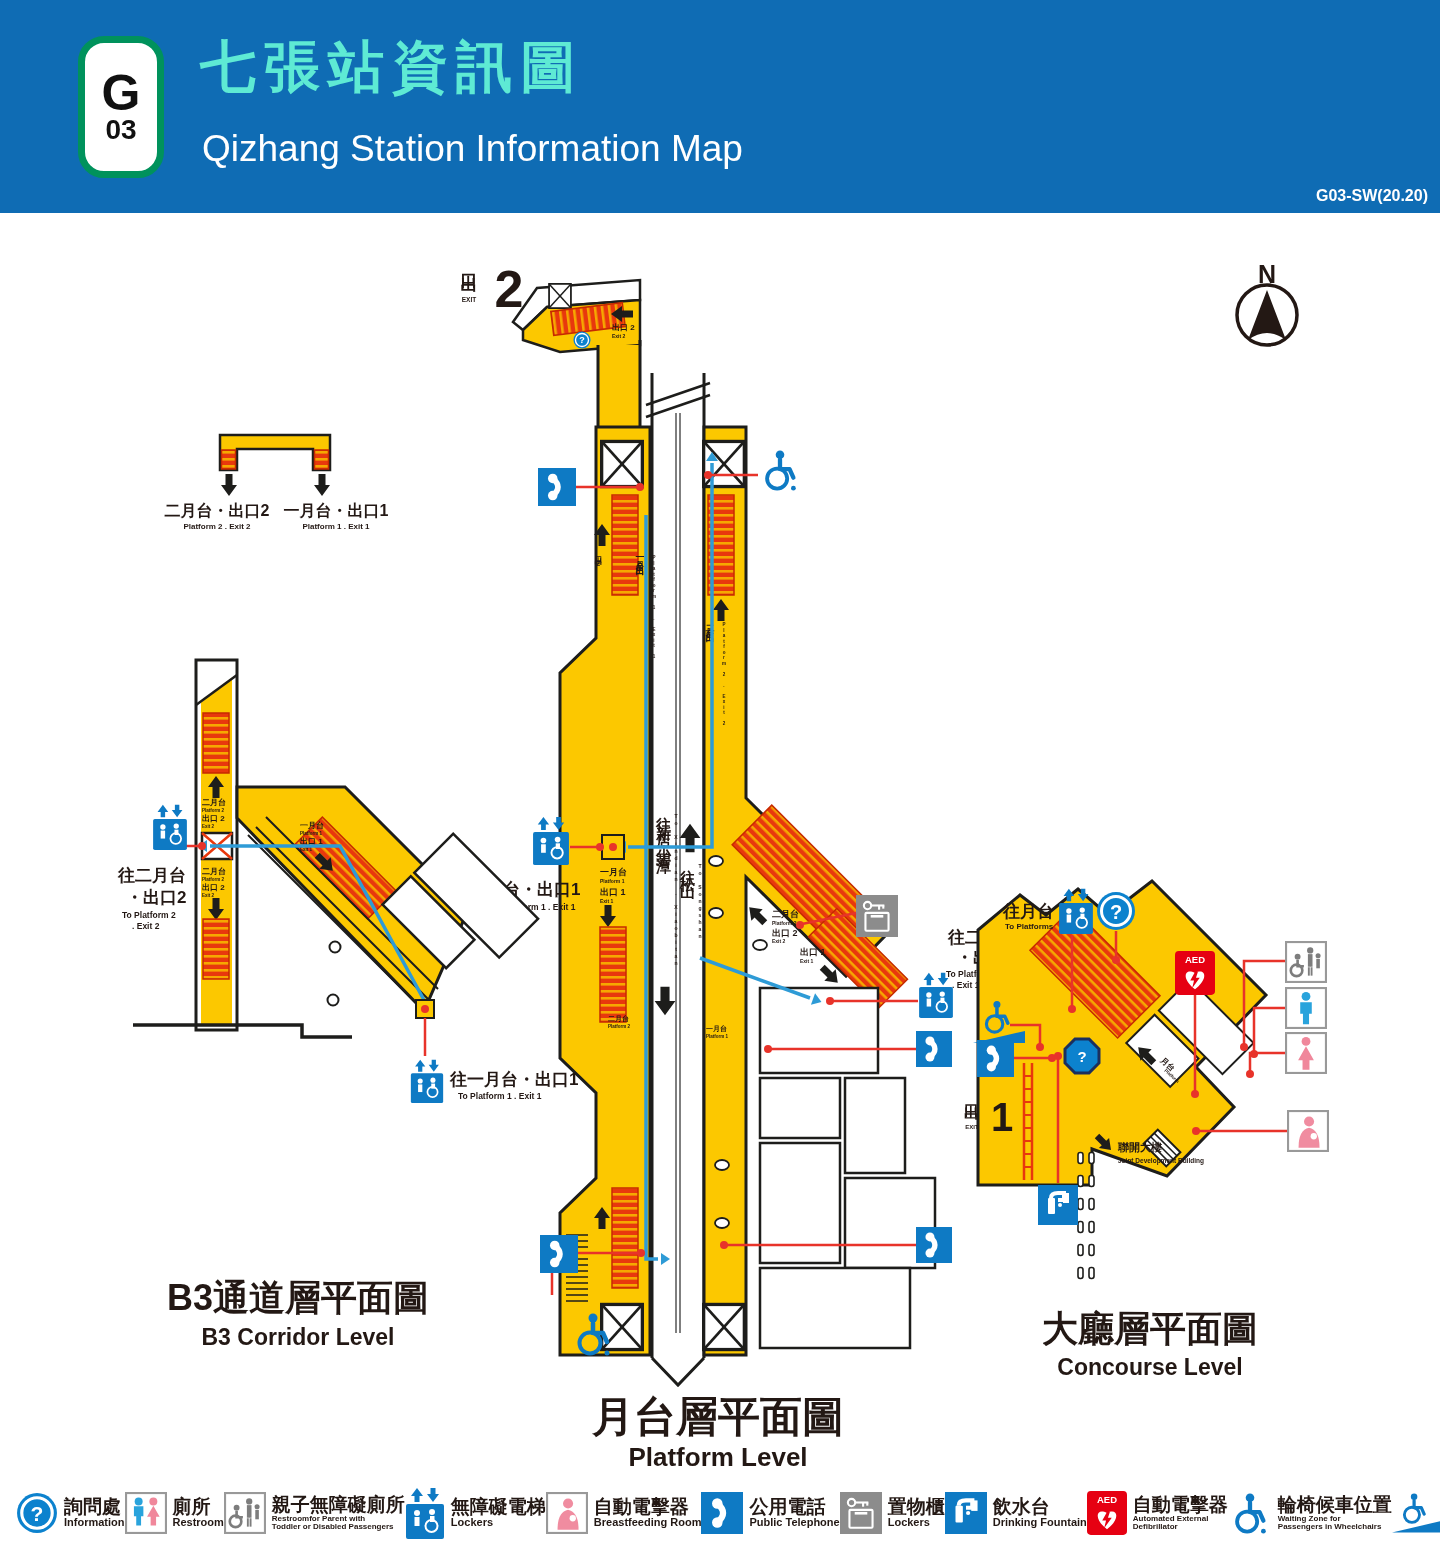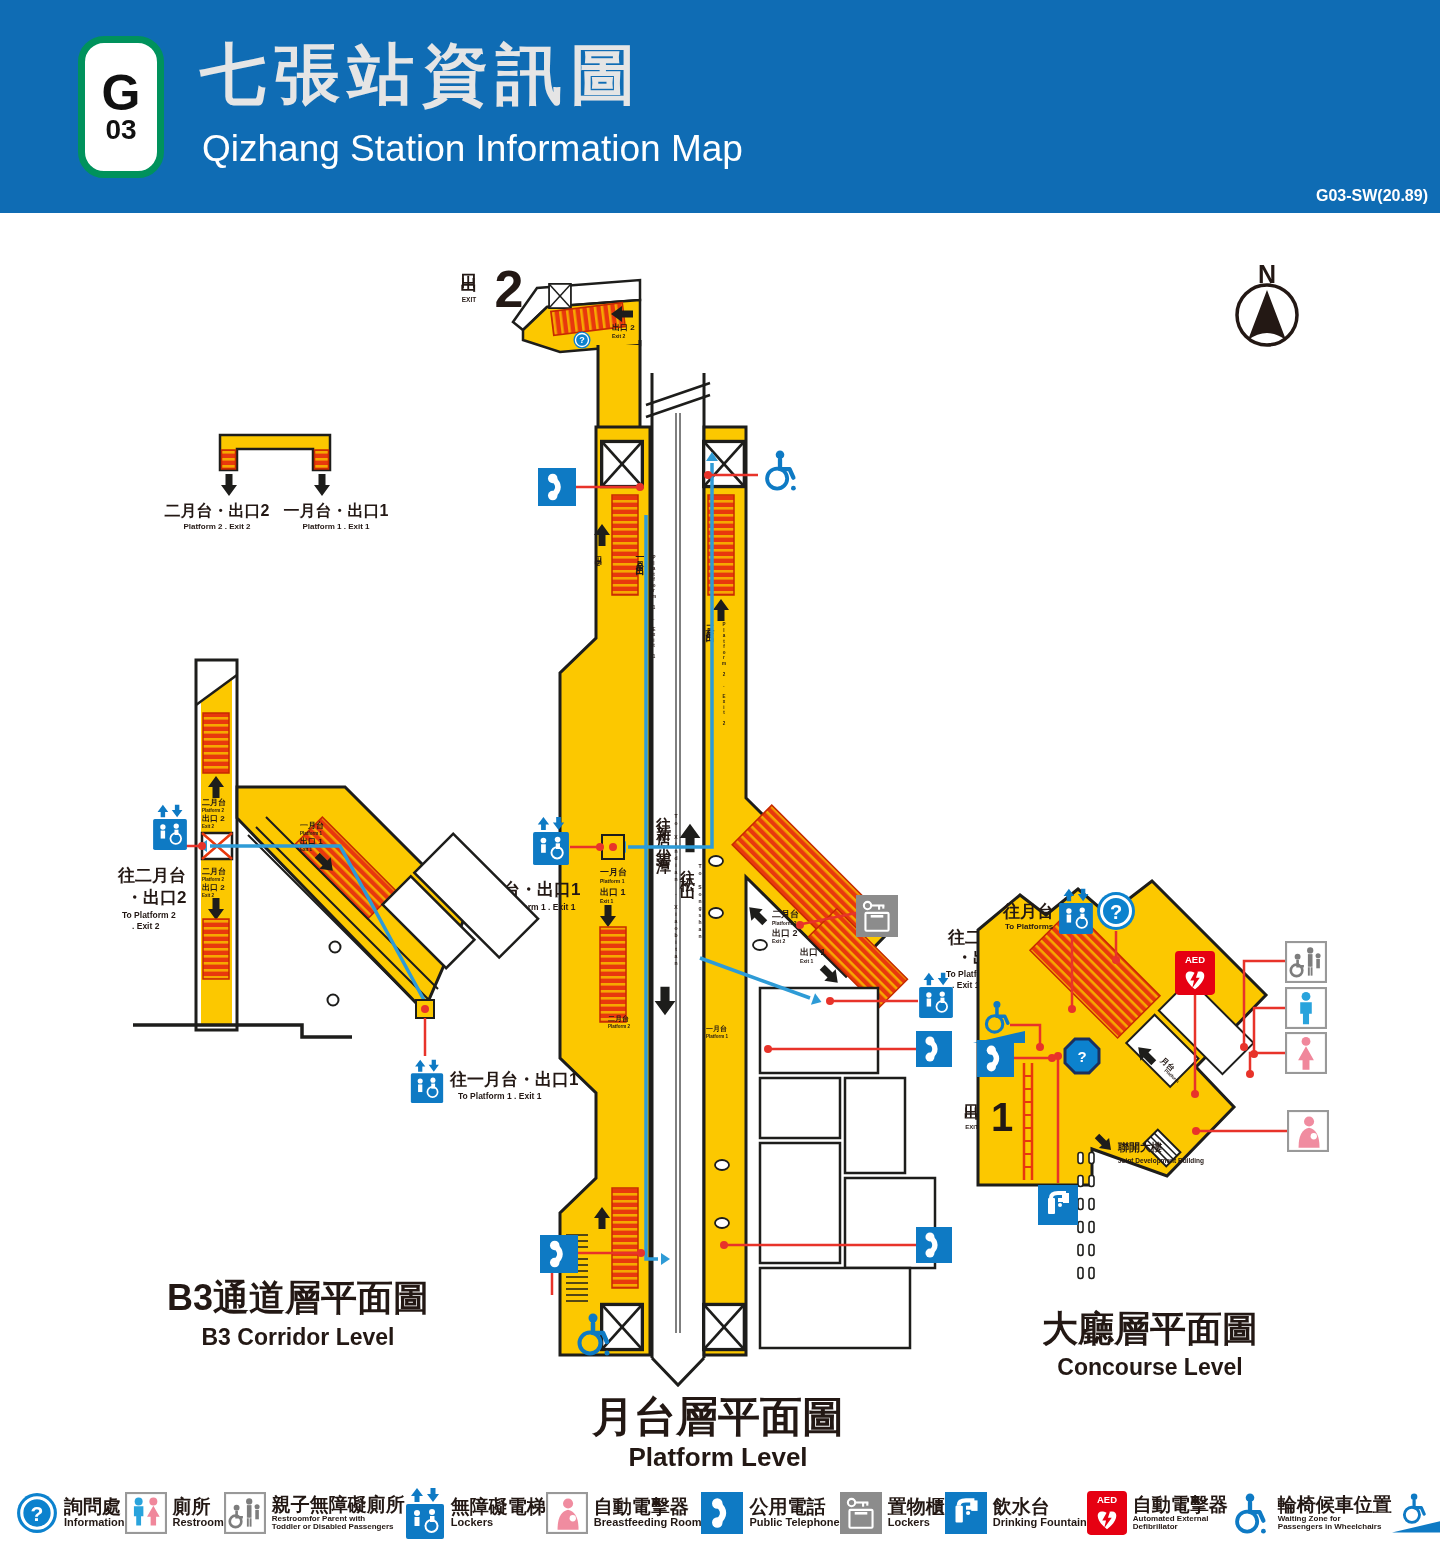--- a/index.html
+++ b/index.html
@@ -4,21 +4,21 @@
 <style>
   html,body{margin:0;padding:0;}
   body{width:1440px;height:1548px;position:relative;background:#fff;
        font-family:"Liberation Sans",sans-serif;overflow:hidden;}
   .header{position:absolute;left:0;top:0;width:1440px;height:213px;background:#0F6CB4;}
   .badge{position:absolute;left:78px;top:36px;width:86px;height:142px;background:#fff;
          border:7px solid #00925C;border-radius:26px;box-sizing:border-box;
          display:flex;flex-direction:column;align-items:center;justify-content:center;
          color:#111;font-weight:bold;line-height:0.95;}
   .badge .g{font-size:50px;} .badge .n{font-size:28px;}
-  .h-title-zh{position:absolute;left:200px;top:30px;color:#e5e5e5;font-size:66px;
+  .h-title-zh{position:absolute;left:200px;top:30px;color:#5eead4;font-size:56px;
               font-weight:bold;letter-spacing:8px;}
   .h-title-en{position:absolute;left:202px;top:128px;color:#fff;font-size:37px;font-weight:normal;}
   .h-ver{position:absolute;right:12px;bottom:8px;color:#fff;font-size:16px;font-weight:bold;}
   .mapwrap{position:absolute;left:0;top:213px;width:1440px;height:1265px;}
   svg text{font-family:"Liberation Sans",sans-serif;}
   .v{writing-mode:vertical-rl;text-orientation:upright;}
   .cjk{font-weight:bold;fill:#231814;}
   .en{font-weight:bold;fill:#231814;}
   .esc{stroke:#C62A00;stroke-width:1.5;}
   .oL{stroke:#1D1D1B;stroke-width:3;fill:none;}
@@ -35,21 +35,21 @@
 </head>
 <body>
 
 <div class="header">
   <div class="badge">
     <div class="g">G</div>
     <div class="n">03</div>
   </div>
   <div class="h-title-zh">七張站資訊圖</div>
   <div class="h-title-en">Qizhang Station Information Map</div>
-  <div class="h-ver">G03-SW(20.89)</div>
+  <div class="h-ver">G03-SW(20.20)</div>
 </div>
 
 <div class="mapwrap">
 <svg width="1440" height="1265" viewBox="0 0 1440 1265" xmlns="http://www.w3.org/2000/svg">
 <defs>
   <pattern id="pEsc" width="8" height="7" patternUnits="userSpaceOnUse">
     <rect width="8" height="7" fill="#E8380D"></rect>
           <rect width="8" height="2.6" fill="#F6A800"></rect>
   </pattern>
   <pattern id="pEscV" width="7" height="8" patternUnits="userSpaceOnUse">

